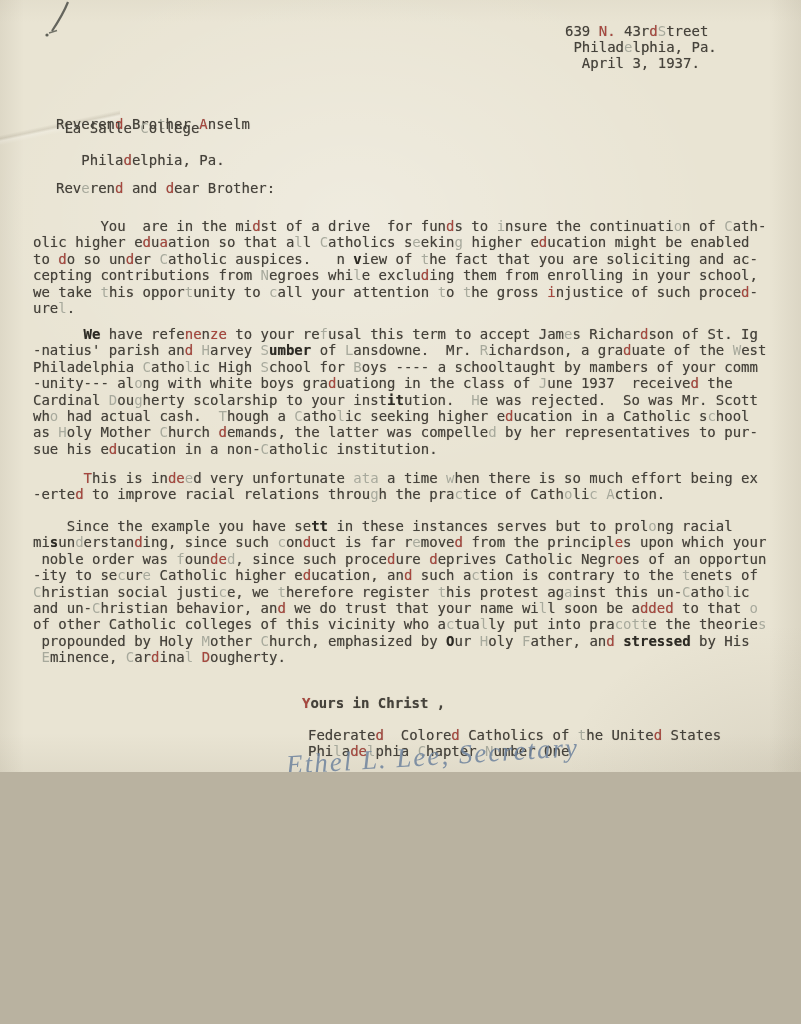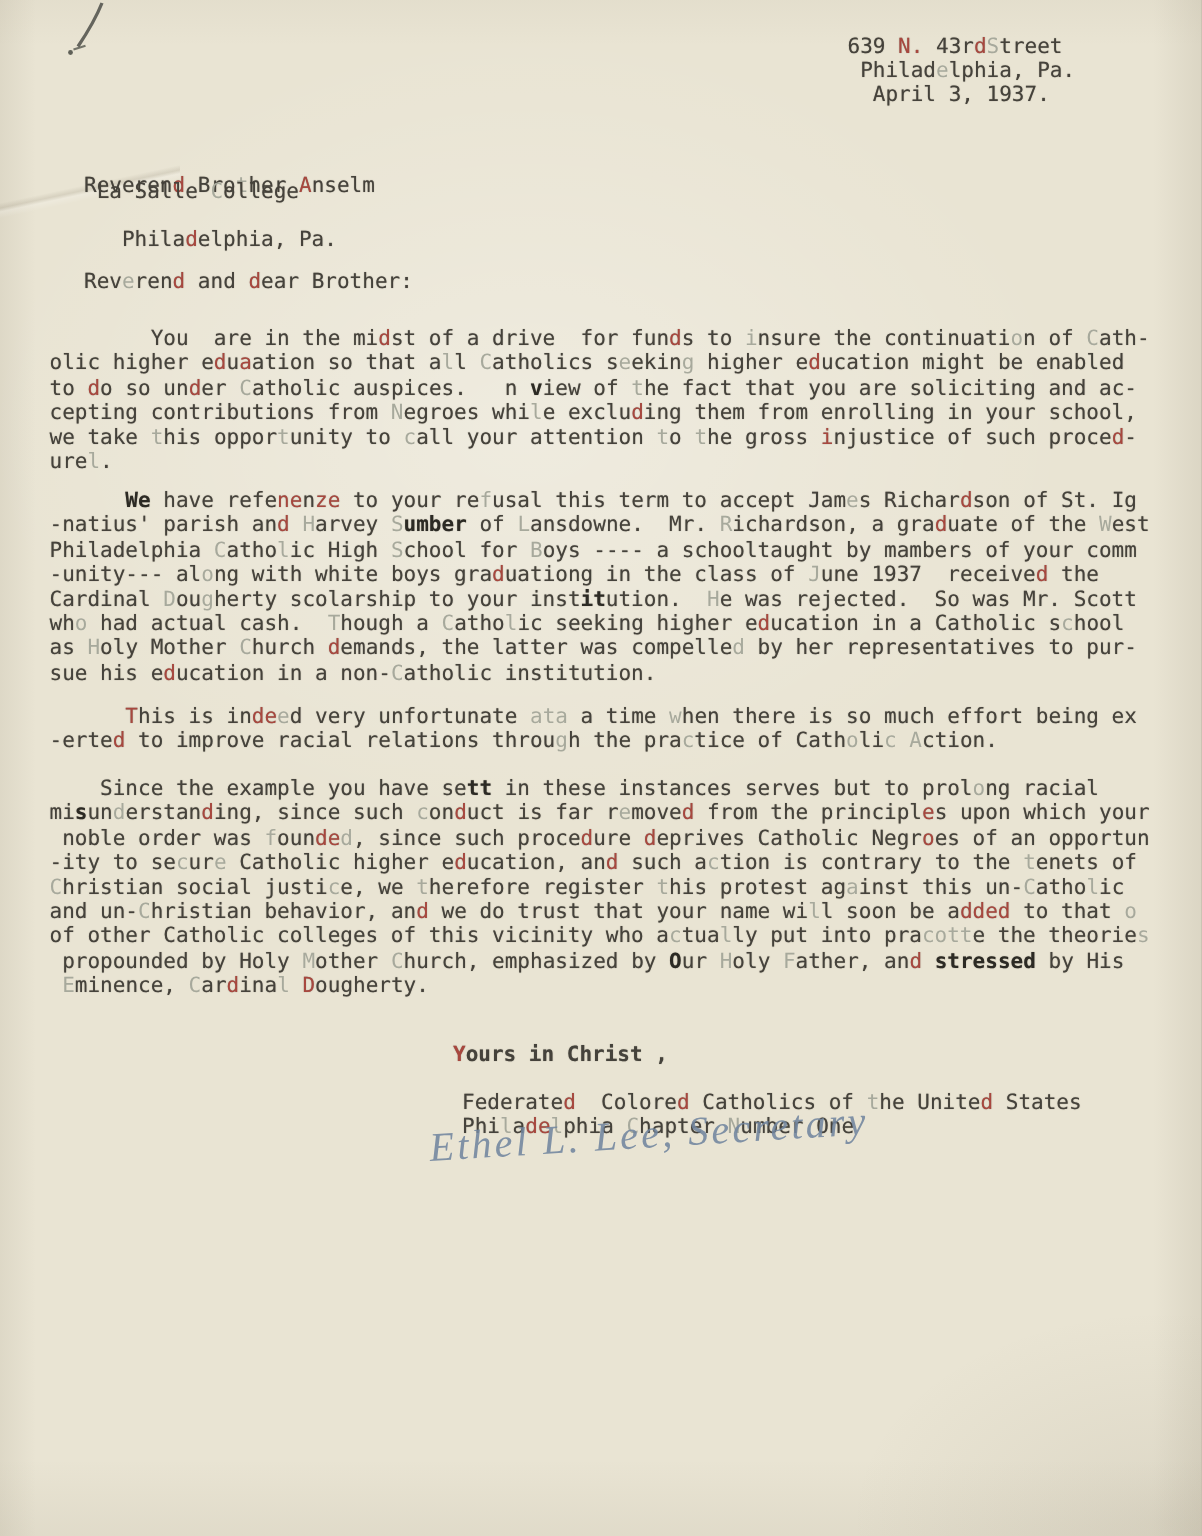--- a/index.html
+++ b/index.html
@@ -1,18 +1,18 @@
 <!DOCTYPE html>
 <html style="--paper: #e9e4d3; --ink: #45423b; --red: #a8473e; --faint: #a7a99c; --signature: #72869f;"><head>
 <meta charset="utf-8">
 <style>
   html,body{margin:0;padding:0;background:#b9b2a0;}
   .page{
     position:relative;
-    width:801px;height:1024px;
+    width:801px;height:772px;
     margin:0 auto;
     overflow:hidden;
     background:
       radial-gradient(ellipse 520px 380px at 44% 28%, rgba(255,255,255,0.28), rgba(255,255,255,0) 70%),
       radial-gradient(ellipse 300px 200px at 97% 99%, rgba(110,100,80,0.10), rgba(0,0,0,0) 70%),
       linear-gradient(90deg, rgba(120,110,88,0.10), rgba(0,0,0,0) 3%, rgba(0,0,0,0) 96%, rgba(120,110,88,0.12)),
       linear-gradient(0deg, rgba(120,110,88,0.08), rgba(0,0,0,0) 5%),
       linear-gradient(180deg, rgba(140,130,105,0.06), rgba(0,0,0,0) 3%),
       var(--paper,#e9e4d3);
     font-family:"DejaVu Sans Mono","Liberation Mono",monospace;

